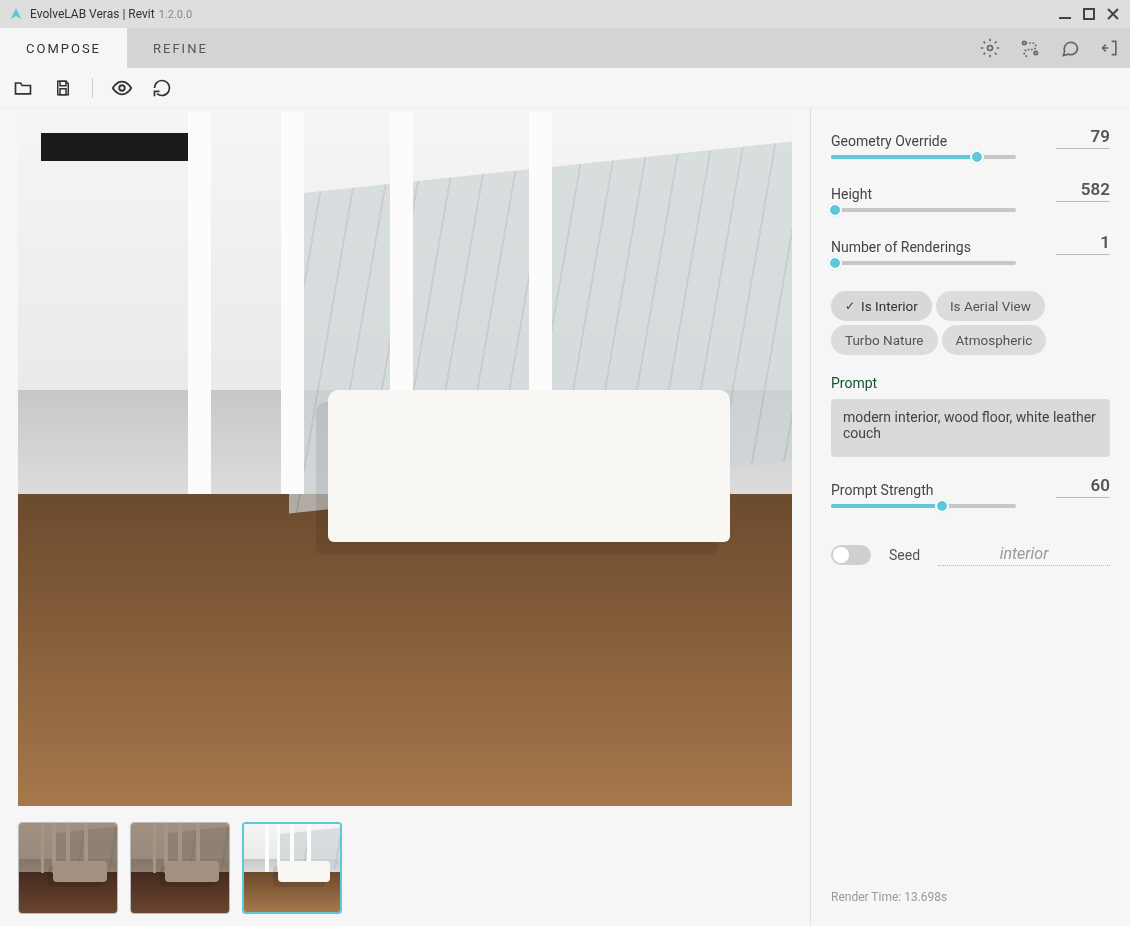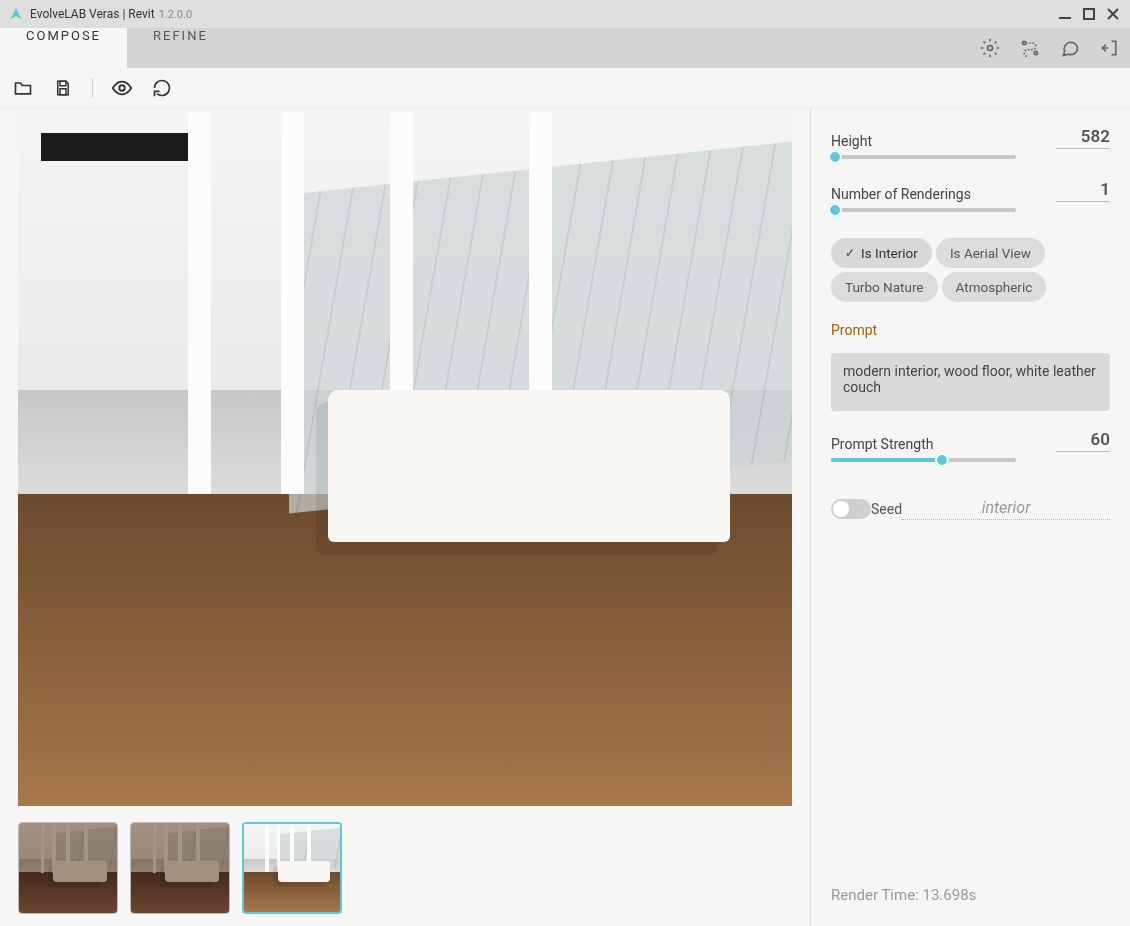--- a/index.html
+++ b/index.html
@@ -7,21 +7,21 @@
 
   
   .titlebar { height: 28px; background: #dedede; display: flex; align-items: center; padding: 0 8px; font-size: 12px; color: #333; }
   .titlebar .logo { width: 16px; height: 16px; margin-right: 6px; }
   .titlebar .version { color: #888; font-size: 11px; margin-left: 4px; }
   .titlebar .spacer { flex: 1; }
   .titlebar .winbtn { width: 18px; height: 18px; display: flex; align-items: center; justify-content: center; margin-left: 6px; cursor: pointer; color: #444; }
 
   
   .topbar { height: 40px; background: #d4d4d4; display: flex; align-items: stretch; }
-  .tab { padding: 0 26px; display: flex; align-items: flex-start; letter-spacing: 2px; font-size: 13px; color: #555; cursor: pointer; }
+  .tab { padding: 0 26px; display: flex; align-items: center; letter-spacing: 2px; font-size: 13px; color: #555; cursor: pointer; }
   .tab.active { background: #f6f6f6; color: #333; }
   .topbar .spacer { flex: 1; }
   .topicon { width: 40px; display: flex; align-items: center; justify-content: center; cursor: pointer; color: #666; }
 
   
   .toolbar { height: 40px; background: #f6f6f6; display: flex; align-items: center; padding: 0 12px; gap: 18px; border-bottom: 1px solid #eee; }
   .toolbar .tbicon { width: 22px; height: 22px; display: flex; align-items: center; justify-content: center; cursor: pointer; color: #333; }
   .toolbar .sep { width: 1px; height: 20px; background: #ccc; }
 
   
@@ -54,31 +54,31 @@
   .fill { position: absolute; top: 0; left: 0; height: 100%; border-radius: 2px; }
   .knob { position: absolute; top: 50%; width: 14px; height: 14px; border-radius: 50%; transform: translate(-50%, -50%); box-shadow: 0 0 0 2px #fff inset; }
   .teal .fill, .teal .knob { background: #5fc7d7; }
   .blue .fill, .blue .knob { background: #2a6be0; }
 
   .chips { display: flex; flex-wrap: wrap; gap: 4px; margin: 6px 0 20px 0; }
   .chip { background: #dcdcdc; color: #555; font-size: 13.5px; padding: 7px 14px; border-radius: 18px; cursor: pointer; display: flex; align-items: center; gap: 6px; }
   .chip.active::before { content: "✓"; font-size: 12px; color: #444; }
   .chip.active { background: #d8d8d8; color: #333; }
 
-  .prompt-label { font-size: 14px; color: #a16207; margin-bottom: 15px; }
+  .prompt-label { font-size: 14px; color: #14532d; margin-bottom: 8px; }
   .prompt-box { width: 100%; height: 58px; background: #dadada; border: none; border-radius: 4px; padding: 10px 12px; font-size: 14px; color: #444; resize: none; margin-bottom: 18px; }
 
-  .seed-row { display: flex; align-items: center; margin-top: 16px; }
+  .seed-row { display: flex; align-items: center; gap: 18px; margin-top: 16px; }
   .toggle { width: 40px; height: 20px; background: #cfcfcf; border-radius: 10px; position: relative; cursor: pointer; }
   .toggle::after { content:""; position:absolute; left:2px; top:2px; width:16px; height:16px; background:#fff; border-radius:50%; }
   .seed-label { font-size: 14px; color: #555; }
   .seed-value { flex:1; text-align:center; font-size: 16px; color:#999; font-style: italic; border-bottom: 1px dotted #bbb; padding-bottom: 2px; }
 
   .sidebar .grow { flex: 1; }
-  .render-time { font-size: 15px; color: #9a9a9a; margin-bottom: 8px; }
+  .render-time { font-size: 12px; color: #9a9a9a; margin-bottom: 8px; }
   .render-btn { width: 100%; height: 40px; background: #7fd4e0; border: none; border-radius: 20px; font-size: 14px; letter-spacing: 3px; color: #2a2a2a; cursor: pointer; }
 
   svg { display:block; }
 </style>
 </head>
 <body>
 
 <div class="titlebar">
   <svg class="logo" viewBox="0 0 24 24">
       <path d="M12 3 L20 20 L12 15 L4 20 Z" fill="#5fc7d7"></path>
@@ -201,20 +201,30 @@
             <div class="col c2"></div>
             <div class="col c3"></div>
             <div class="col c4"></div>
           </div>
         </div>
     </div>
   </div>
 
   <div class="sidebar">
 
+    <div class="slider-block">
+      <div class="slider-head">
+          <span class="label">Geometry Override</span>
+          <span class="value">79</span>
+        </div>
+      <div class="track teal">
+          <div class="fill" style="width: 79%;"></div>
+          <div class="knob" style="left: 79%;"></div>
+        </div>
+    </div>
 
 
 
     <div class="slider-block">
       <div class="slider-head">
           <span class="label">Height</span>
           <span class="value">582</span>
         </div>
       <div class="track teal">
           <div class="fill" style="width: 2%;"></div>

